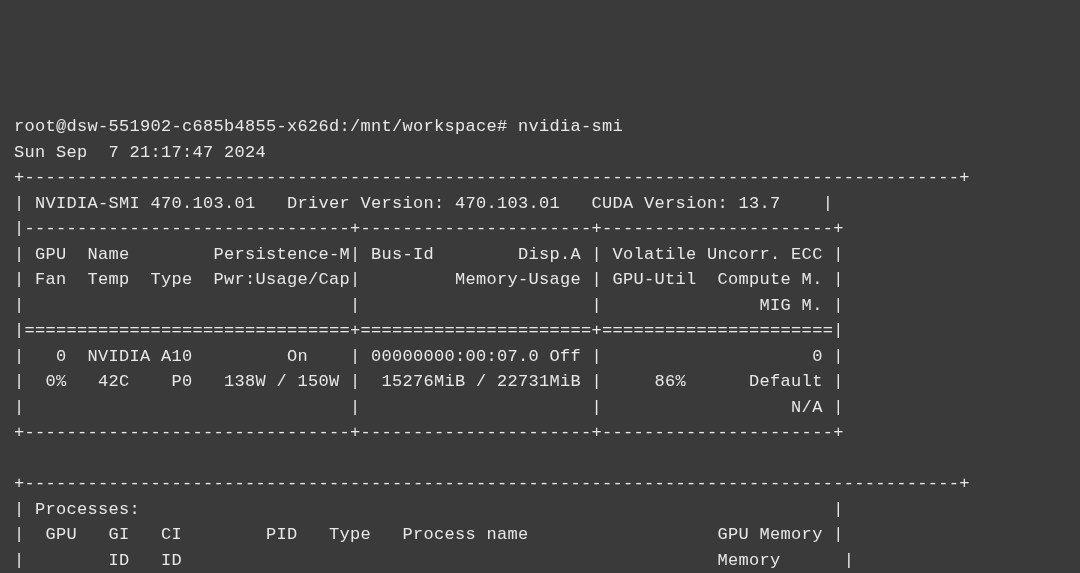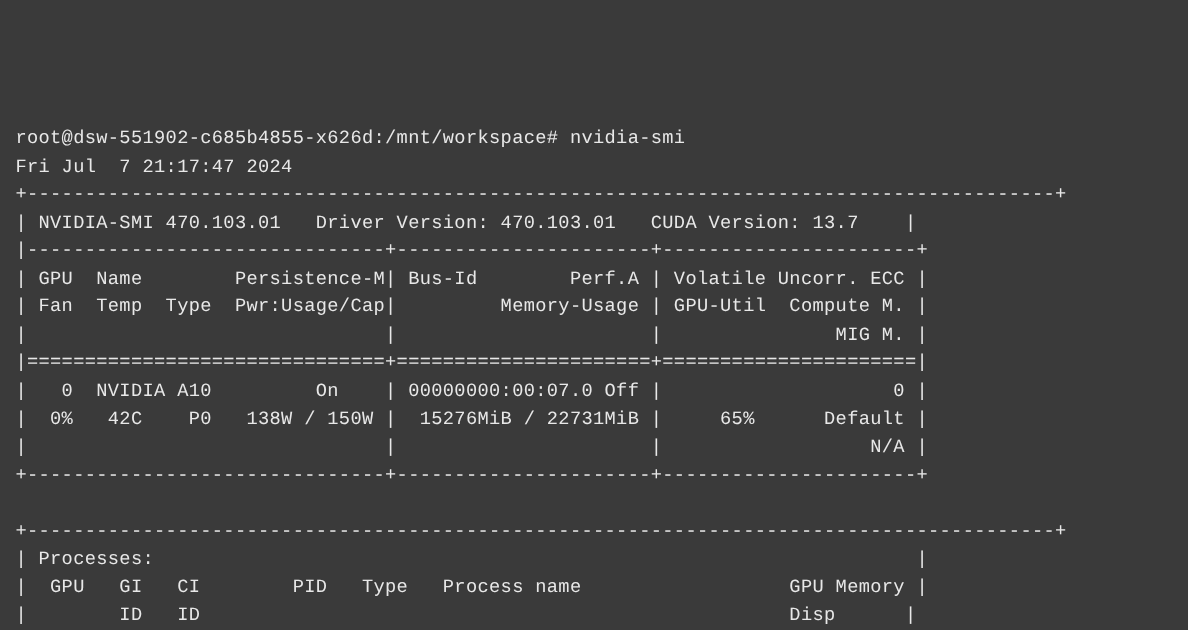--- a/index.html
+++ b/index.html
@@ -23,34 +23,34 @@
     .terminal {
       width: 100%;
     }
   </style>
 </head>
 <body>
 
 
 
 <div class="terminal"><span>root@dsw-551902-c685b4855-x626d:/mnt/workspace# nvidia-smi</span>
-<span>Fri Jul  7 21:17:47 2024</span>
+<span>Sun Sep  7 21:17:47 2024</span>
 <span>+-----------------------------------------------------------------------------------------+</span>
 <span>| NVIDIA-SMI 470.103.01   Driver Version: 470.103.01   CUDA Version: 13.7    |</span>
 <span>|-------------------------------+----------------------+----------------------+</span>
-<span>| GPU  Name        Persistence-M| Bus-Id        Perf.A | Volatile Uncorr. ECC |</span>
+<span>| GPU  Name        Persistence-M| Bus-Id        Disp.A | Volatile Uncorr. ECC |</span>
 <span>| Fan  Temp  Type  Pwr:Usage/Cap|         Memory-Usage | GPU-Util  Compute M. |</span>
 <span>|                               |                      |               MIG M. |</span>
 <span>|===============================+======================+======================|</span>
 <span>|   0  NVIDIA A10         On    | 00000000:00:07.0 Off |                    0 |</span>
-<span>|  0%   42C    P0   138W / 150W |  15276MiB / 22731MiB |     65%      Default |</span>
+<span>|  0%   42C    P0   138W / 150W |  15276MiB / 22731MiB |     86%      Default |</span>
 <span>|                               |                      |                  N/A |</span>
 <span>+-------------------------------+----------------------+----------------------+</span>
 <span>                                                                                           </span>
 <span>+-----------------------------------------------------------------------------------------+</span>
 <span>| Processes:                                                                  |</span>
 <span>|  GPU   GI   CI        PID   Type   Process name                  GPU Memory |</span>
-<span>|        ID   ID                                                   Disp      |</span>
+<span>|        ID   ID                                                   Memory      |</span>
 
 </div>
 
 
 
 
 </body></html>

